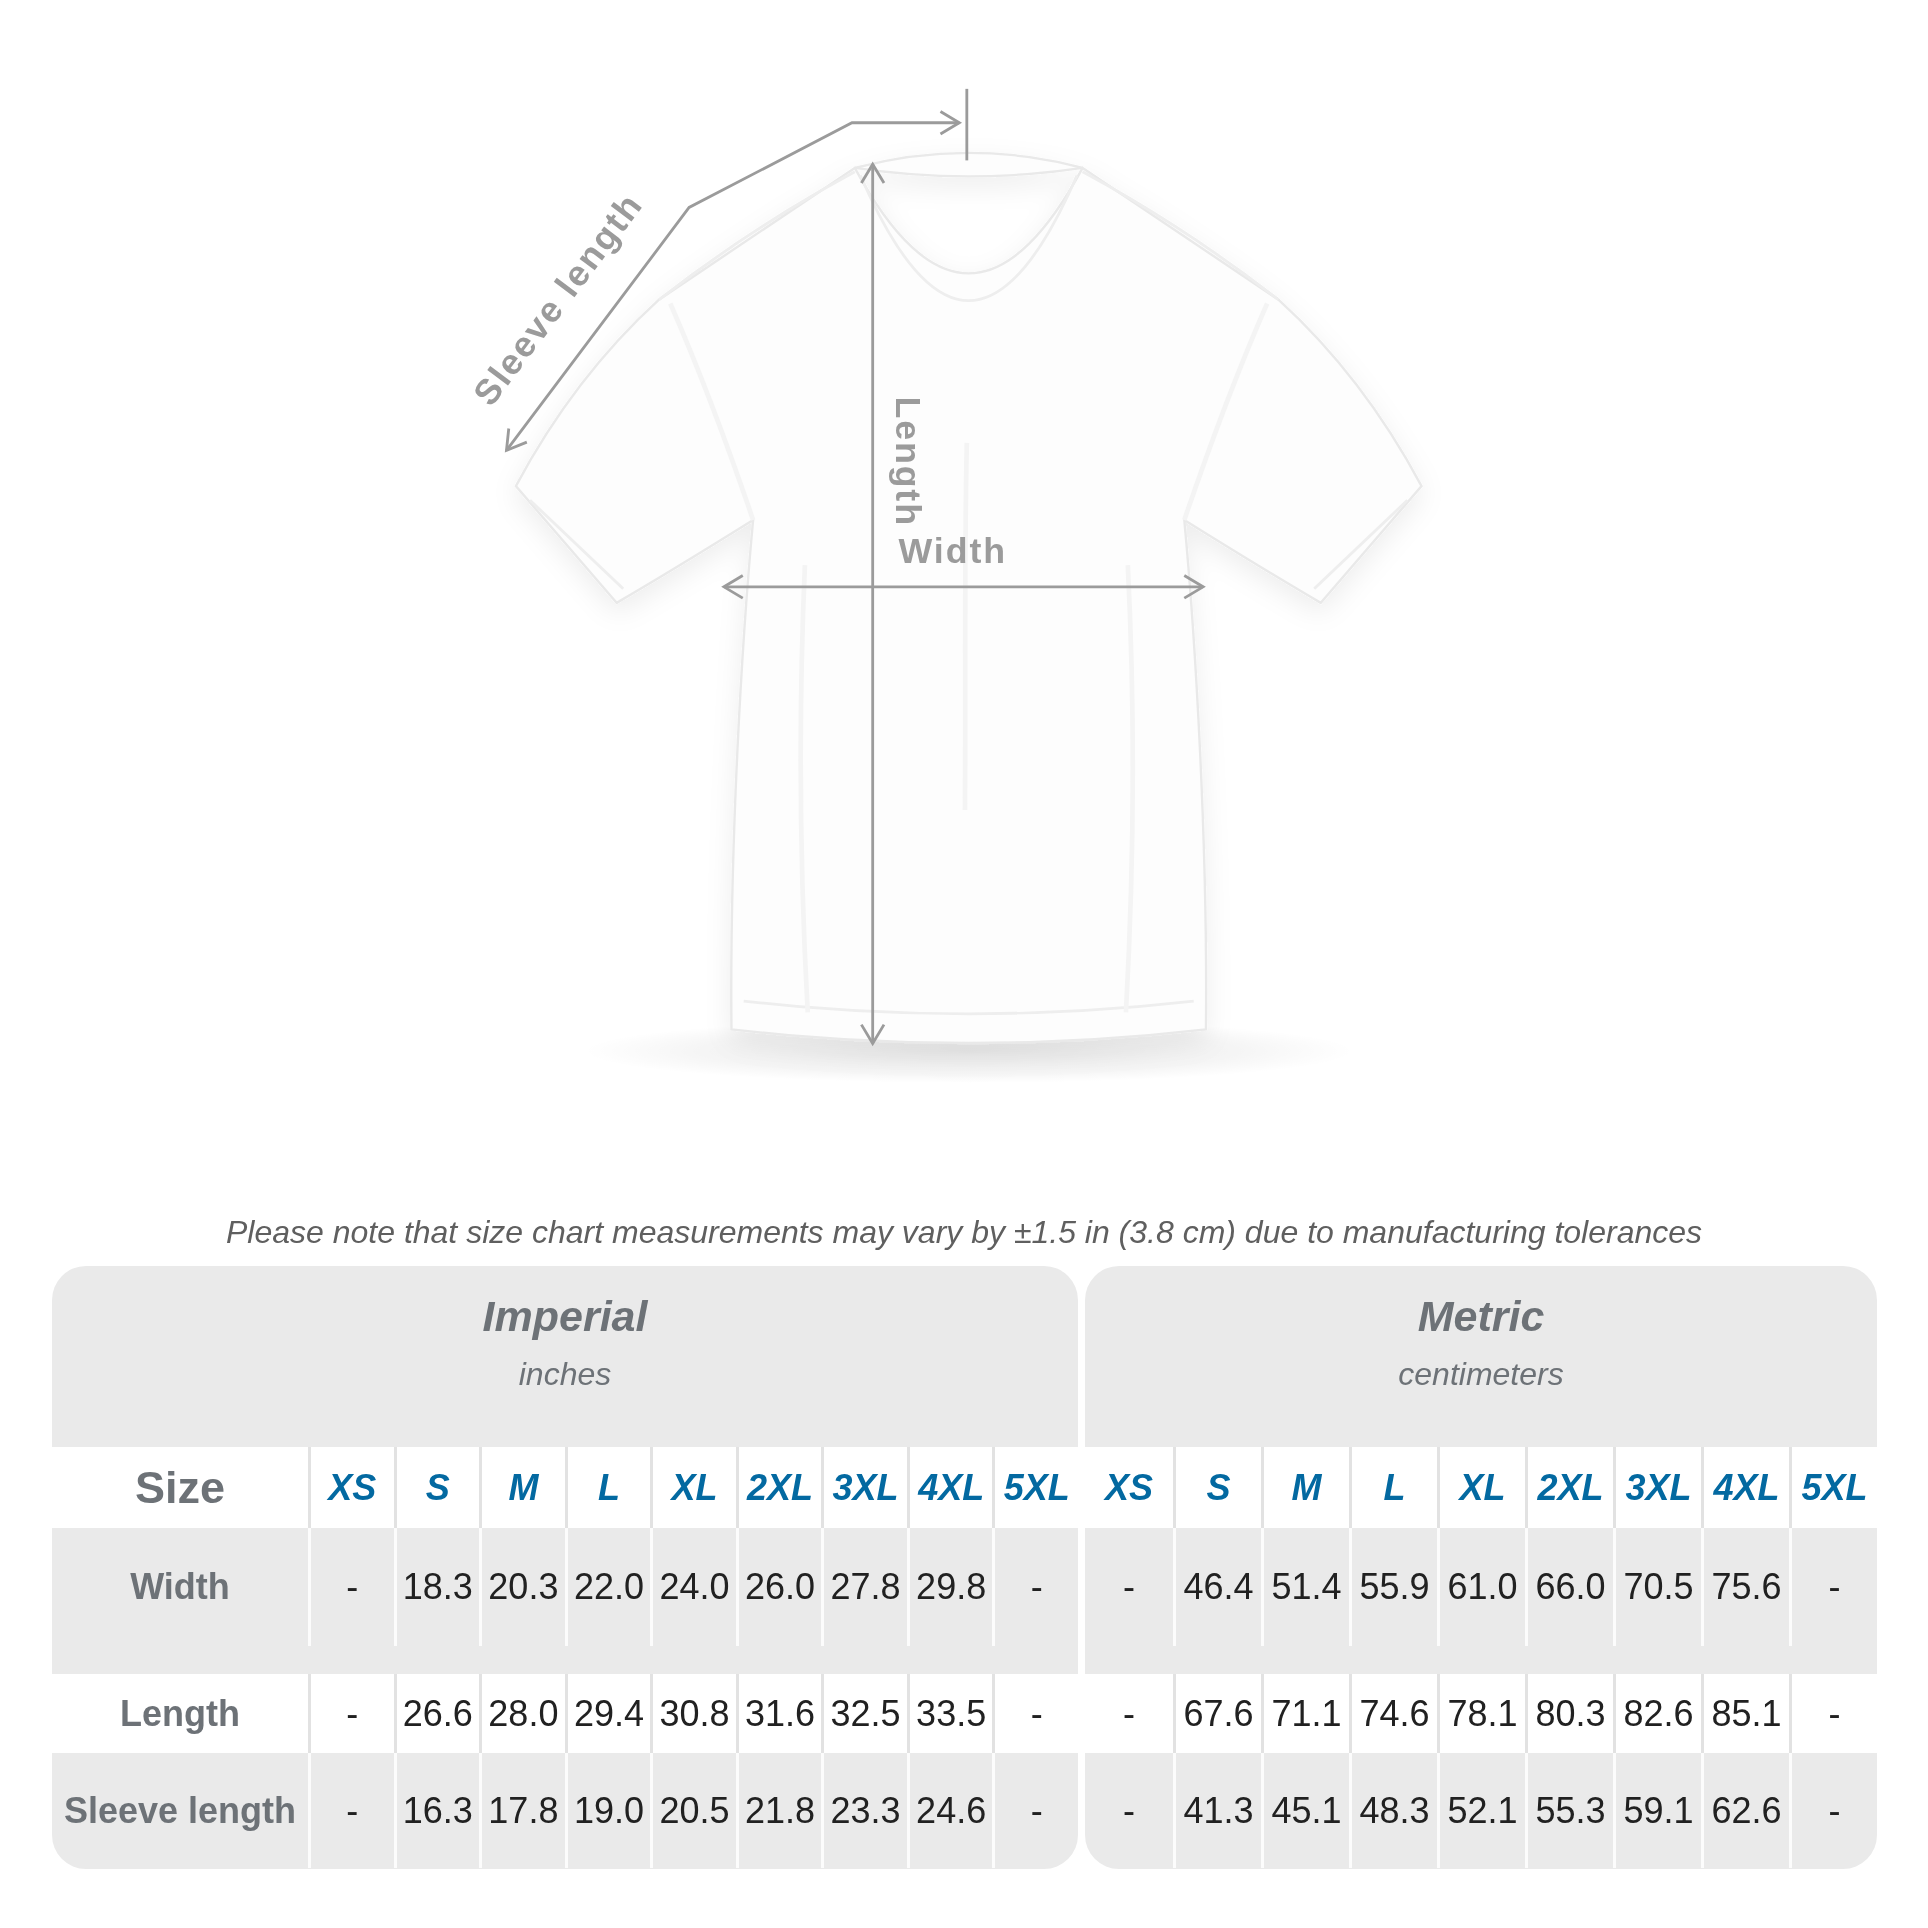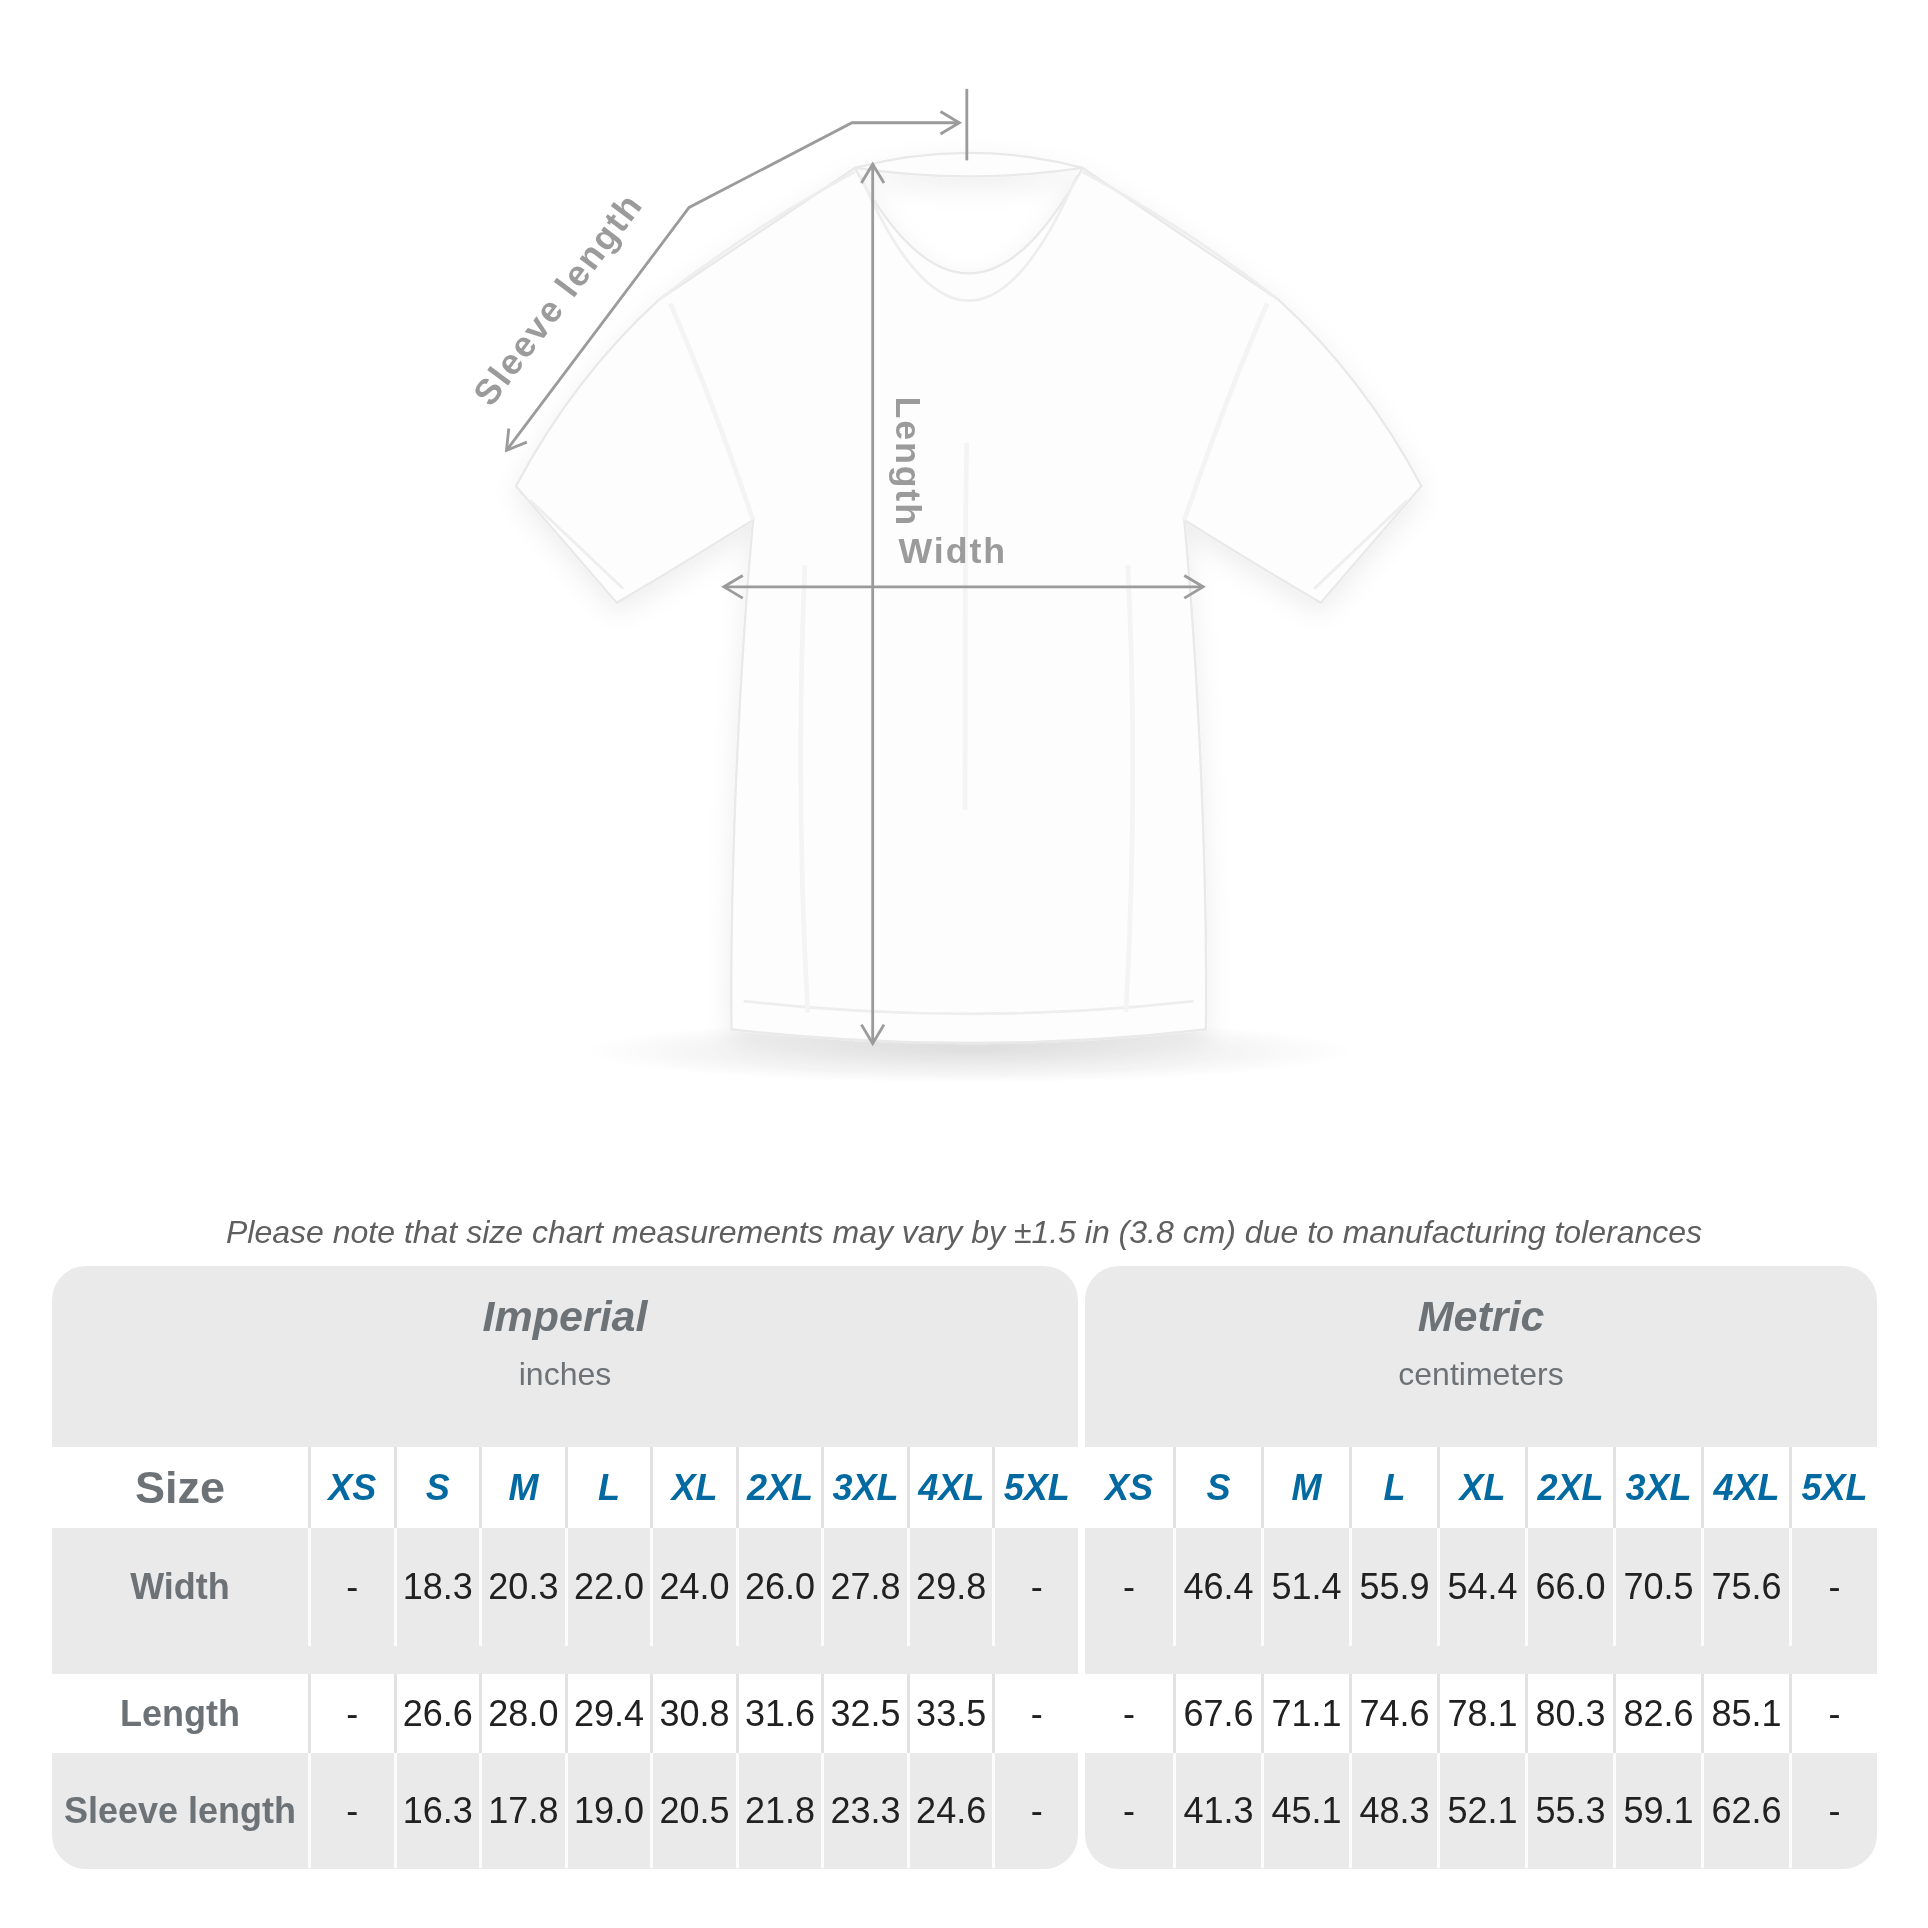--- a/index.html
+++ b/index.html
@@ -77,21 +77,21 @@
   .band {
     grid-column: 1 / -1;
     display: flex;
     flex-direction: column;
     align-items: center;
     justify-content: center;
     gap: 15px;
     color: #6d7277;
   }
   .band .band-label { font-size: 43px; font-weight: bold; font-style: italic; }
-  .band .band-unit  { font-size: 32px; }
+  .band .band-unit  { font-size: 32px; font-style: italic; }
 
   .c {
     display: flex;
     align-items: center;
     justify-content: center;
     font-size: 36px;
     white-space: nowrap;
   }
   .row-white { background: #ffffff; margin-top: 28px; }
   .sep-w { border-left: 3.8px solid #e2e2e2; }
@@ -243,21 +243,21 @@
     <div class="c row-white hdr sep-w">XL</div>
     <div class="c row-white hdr sep-w">2XL</div>
     <div class="c row-white hdr sep-w">3XL</div>
     <div class="c row-white hdr sep-w">4XL</div>
     <div class="c row-white hdr sep-w">5XL</div>
 
     <div class="c val">-</div>
     <div class="c val sep-g">46.4</div>
     <div class="c val sep-g">51.4</div>
     <div class="c val sep-g">55.9</div>
-    <div class="c val sep-g">54.4</div>
+    <div class="c val sep-g">61.0</div>
     <div class="c val sep-g">66.0</div>
     <div class="c val sep-g">70.5</div>
     <div class="c val sep-g">75.6</div>
     <div class="c val sep-g">-</div>
 
     <div class="c row-white val">-</div>
     <div class="c row-white val sep-w">67.6</div>
     <div class="c row-white val sep-w">71.1</div>
     <div class="c row-white val sep-w">74.6</div>
     <div class="c row-white val sep-w">78.1</div>

